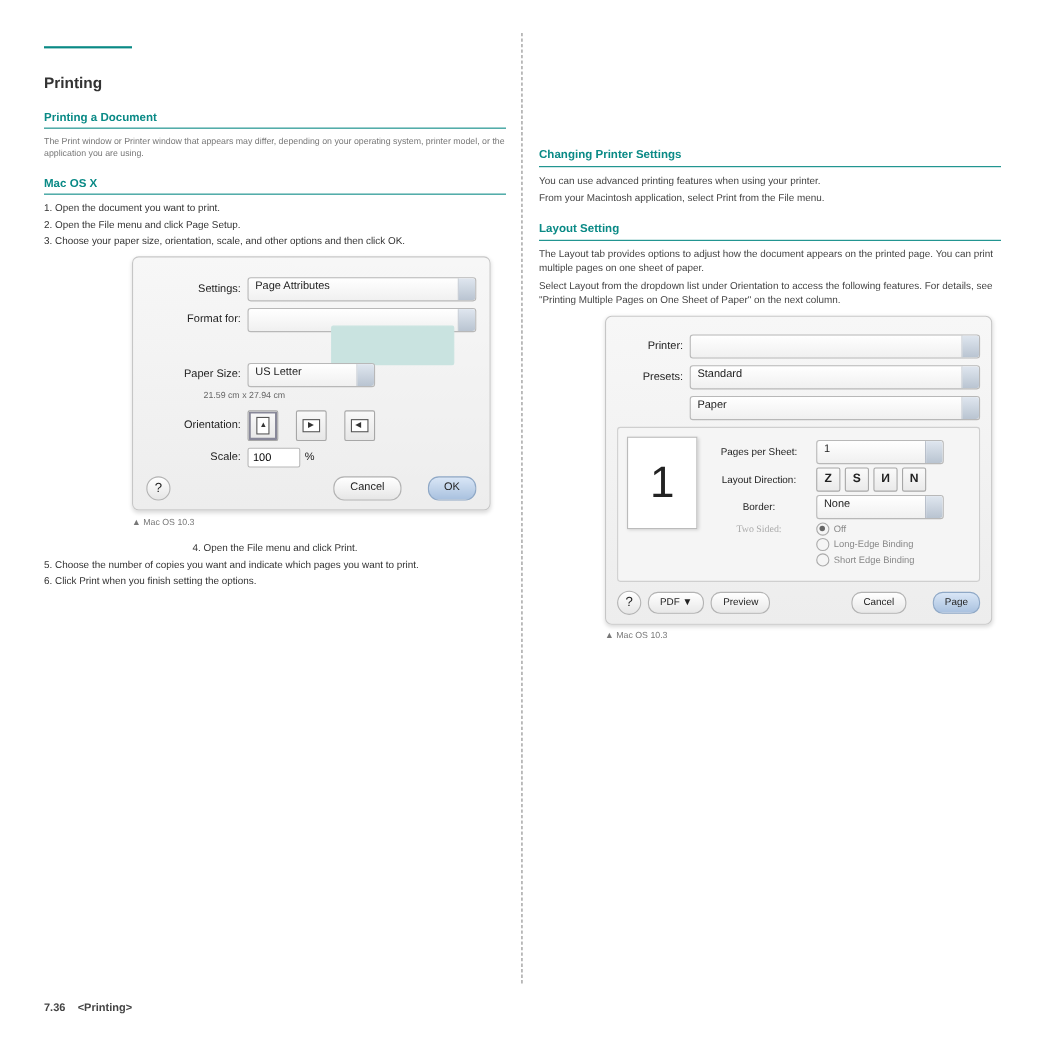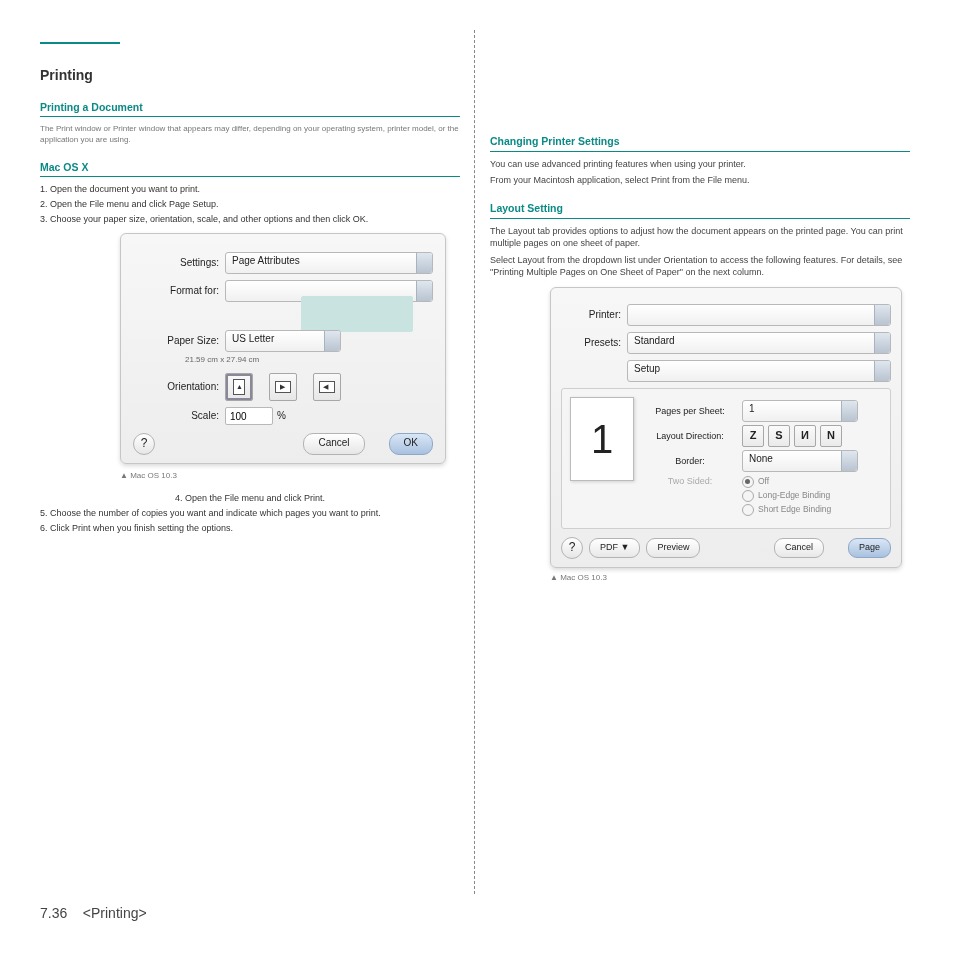--- a/index.html
+++ b/index.html
@@ -71,22 +71,23 @@
     font-size: 8px;
     color: #777;
   }
   .num-step { margin: 2px 0; font-size: 9px; }
 
   
   .footer {
     position: absolute;
     left: 40px;
     bottom: 30px;
-    font-size: 14px;
+    font-size: 10px;
     color: #444;
+    font-weight: bold;
   }
 
   
   .mac-dialog {
     background: linear-gradient(#f7f7f7, #ededed);
     border: 1px solid #c6c6c6;
     border-radius: 6px;
     box-shadow: 0 2px 4px rgba(0,0,0,.15);
     position: relative;
     font-size: 10px;
@@ -378,21 +379,21 @@
       <div class="mac-row">
         <div class="mac-label" style="width:60px;">Presets:</div>
         <div class="mac-select">
           <span>Standard</span>
           <span class="arrows">▴<br>▾</span>
         </div>
       </div>
       <div class="mac-row">
         <div class="mac-label" style="width:60px;"></div>
         <div class="mac-select">
-          <span>Setup</span>
+          <span>Paper</span>
           <span class="arrows">▴<br>▾</span>
         </div>
       </div>
 
       <div class="print-inner">
         <div class="sheet-prev">1</div>
         <div class="print-opts">
           <div class="mac-row">
             <div class="mac-label">Pages per Sheet:</div>
             <div class="mac-select" style="flex:0 0 90px;">
@@ -410,21 +411,21 @@
             </div>
           </div>
           <div class="mac-row">
             <div class="mac-label">Border:</div>
             <div class="mac-select" style="flex:0 0 90px;">
               <span>None</span>
               <span class="arrows">▴<br>▾</span>
             </div>
           </div>
           <div class="mac-row" style="align-items:flex-start;">
-            <div class="mac-label" style="color:#aaa;">Two Sided:</div>
+            <div class="mac-label" style="color:#aaa;font-family:Liberation Serif, serif;">Two Sided:</div>
             <div>
               <div><span class="radio selected"></span><span class="radio-label">Off</span></div>
               <div><span class="radio"></span><span class="radio-label">Long-Edge Binding</span></div>
               <div><span class="radio"></span><span class="radio-label">Short Edge Binding</span></div>
             </div>
           </div>
         </div>
       </div>
 
       <div class="dlg-footer">

